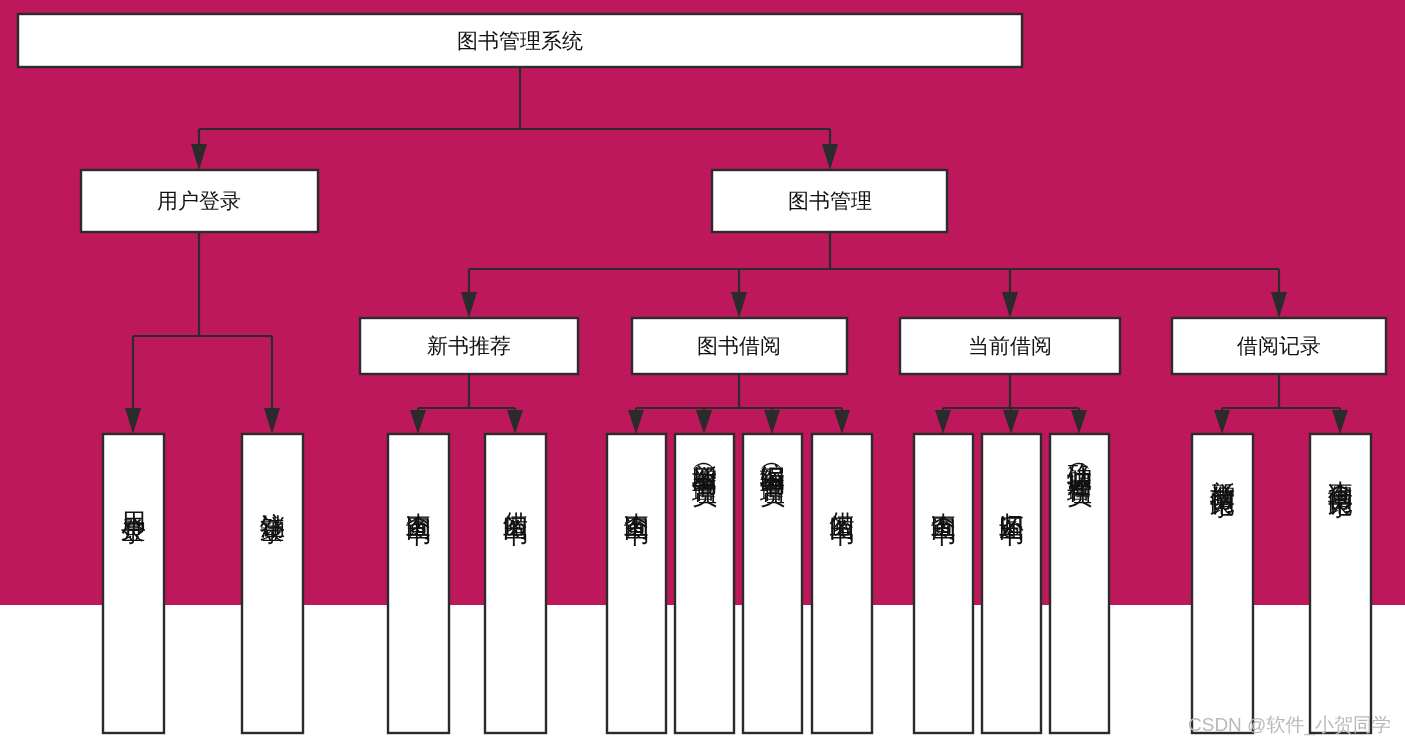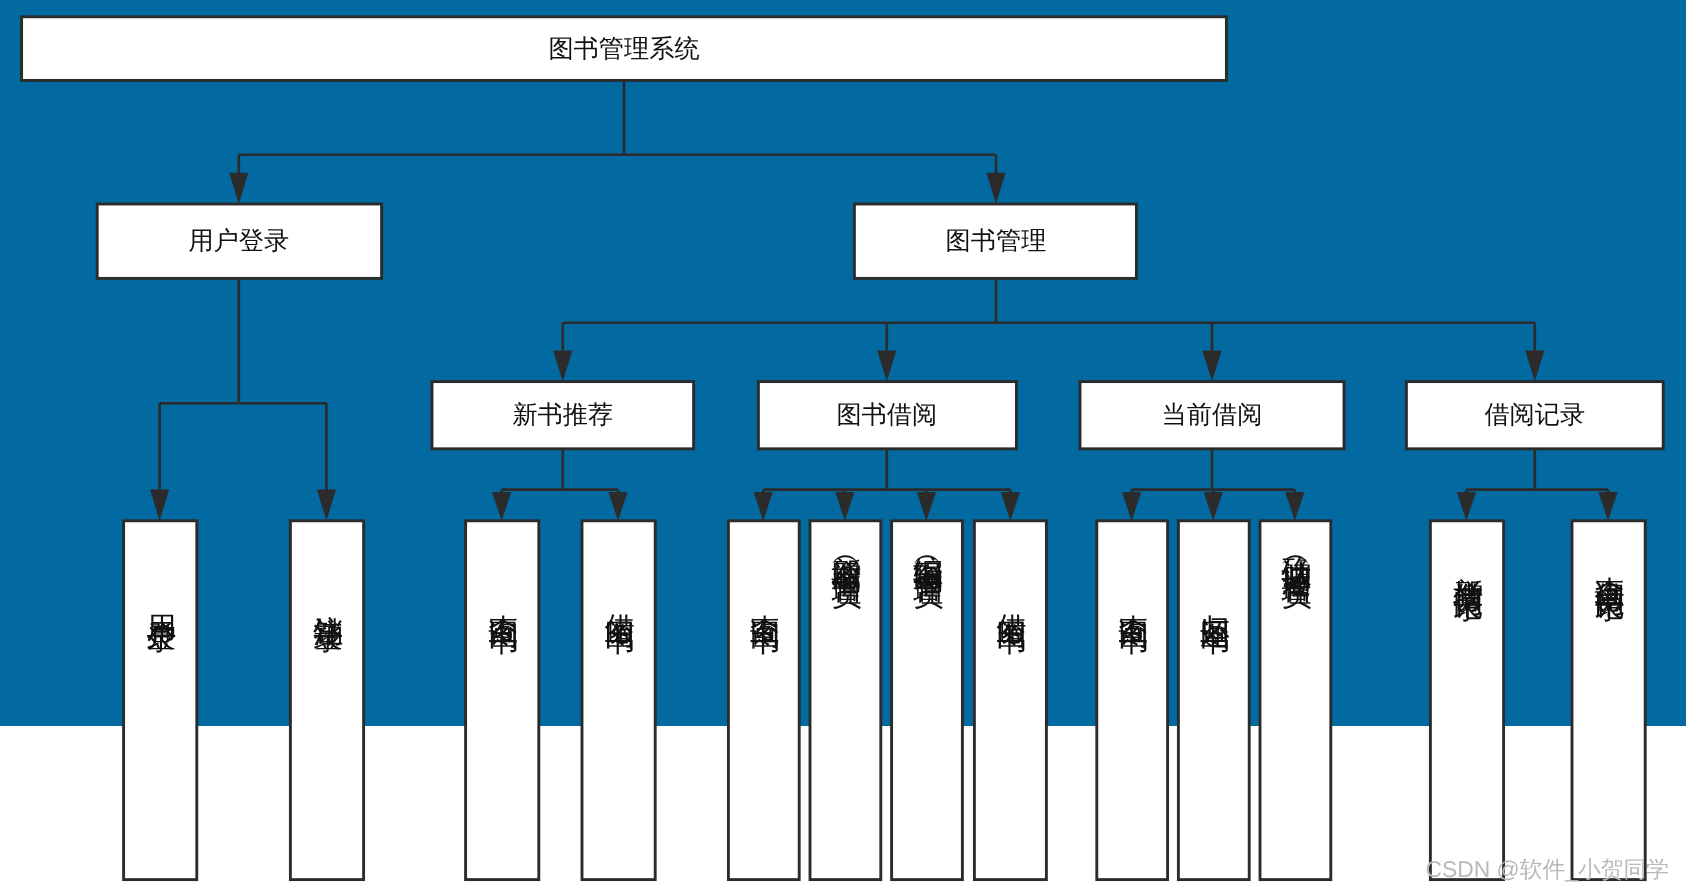--- a/index.html
+++ b/index.html
@@ -10,21 +10,21 @@
   body {
     width: 1405px;
     height: 747px;
     font-family: "Liberation Sans", "DejaVu Sans", sans-serif;
     overflow: hidden;
   }
   #diagram-root {
     position: relative;
     width: 1405px;
     height: 605px;
-    background: #0369a1;
+    background: #be185d;
   }
   svg#tree-svg {
     position: absolute;
     left: 0;
     top: 0;
     width: 1405px;
     height: 747px;
     display: block;
   }
   .node-rect {

